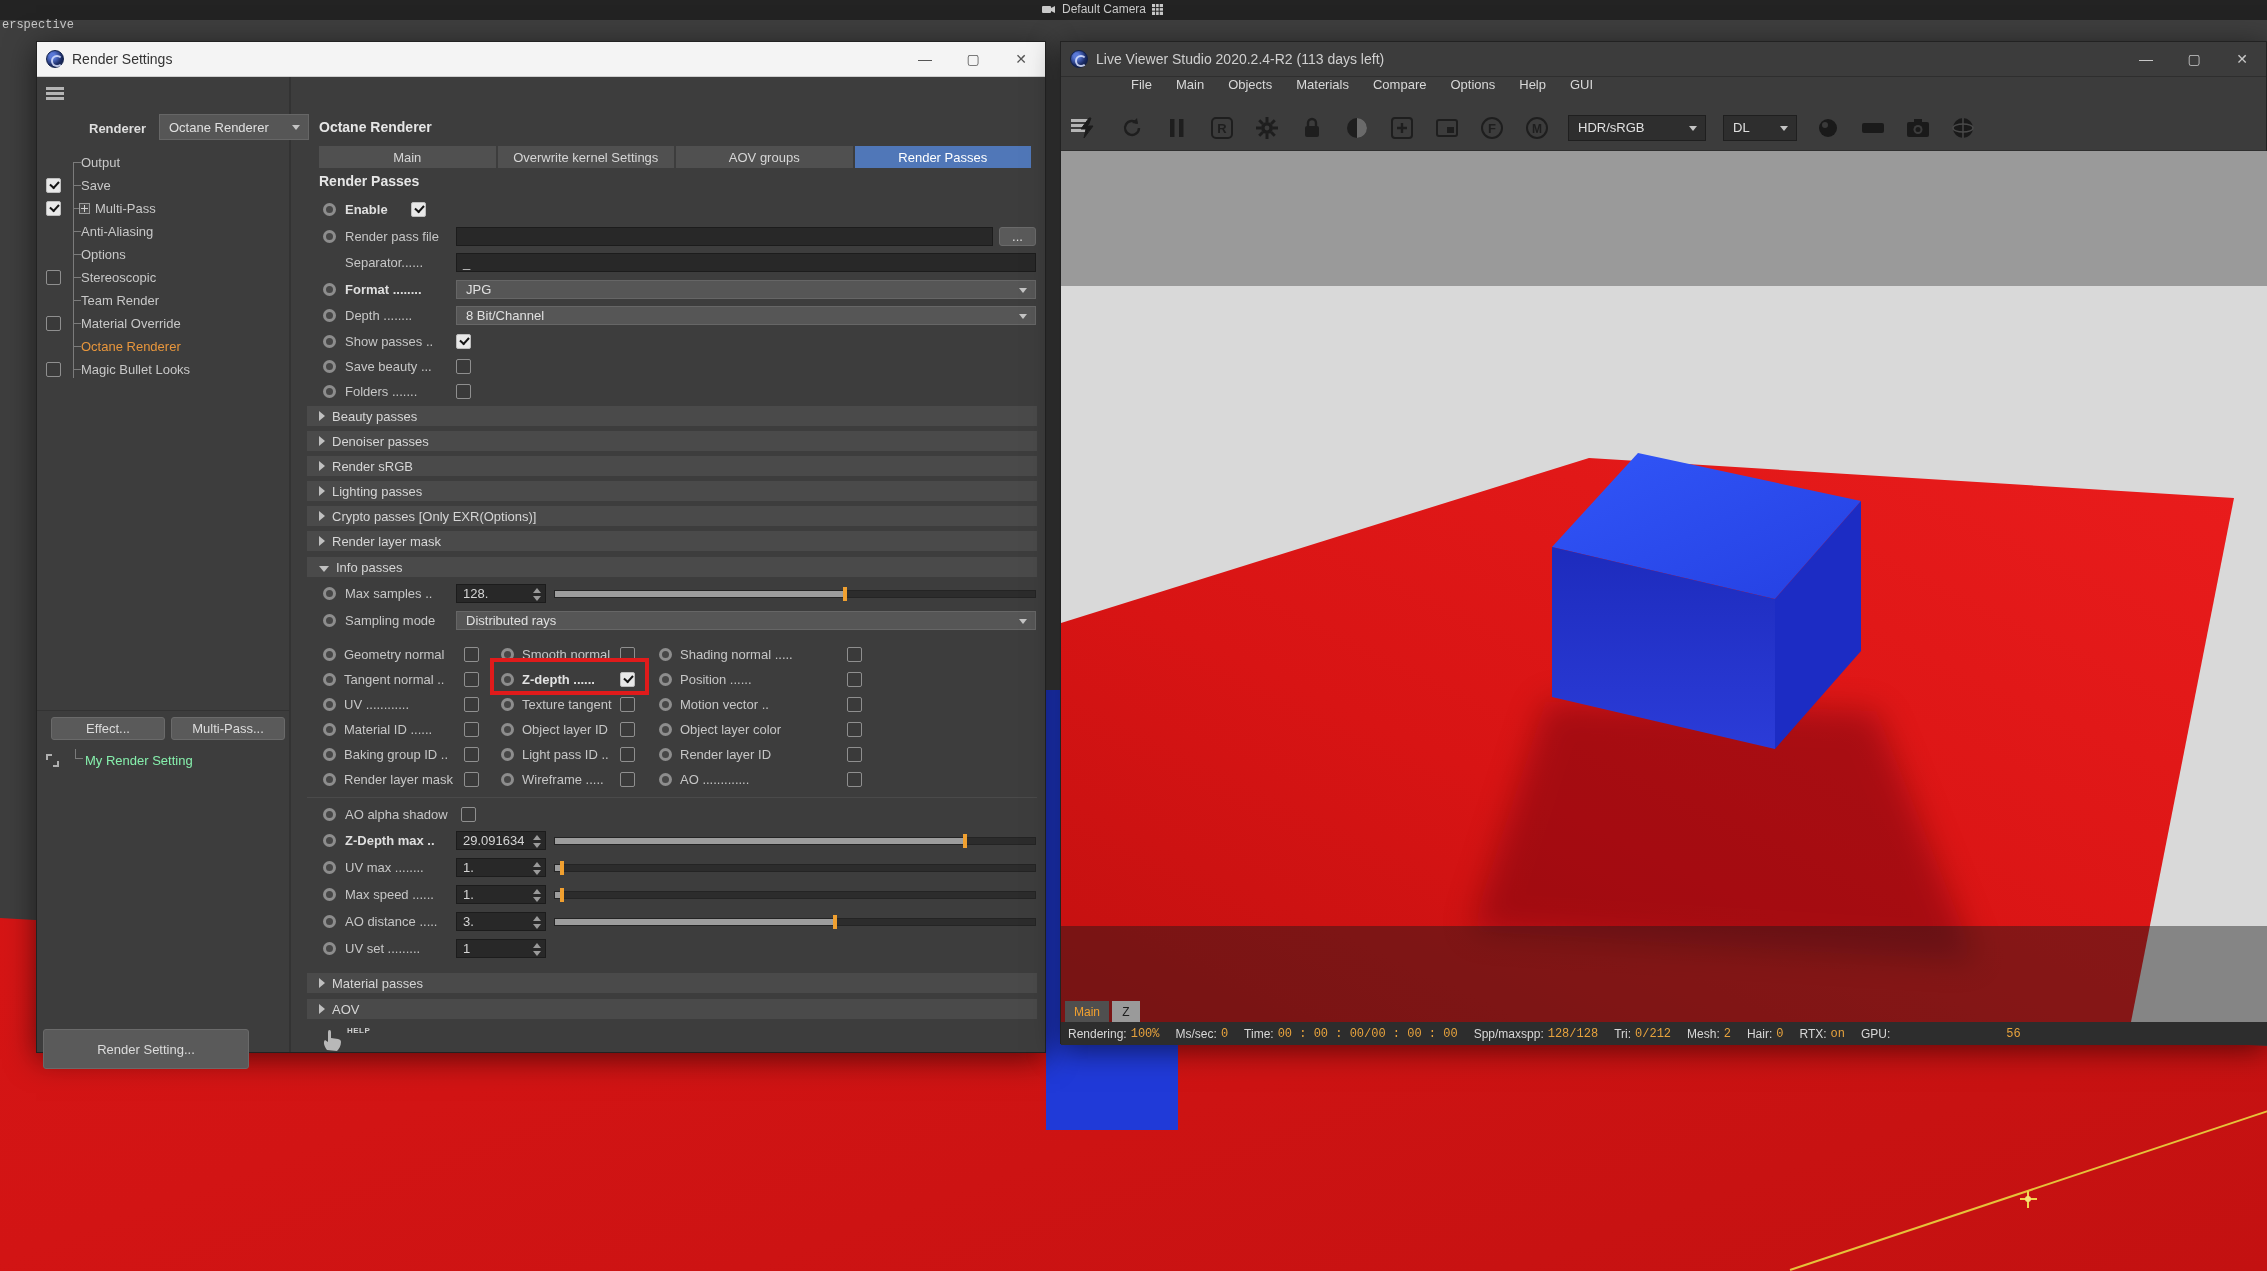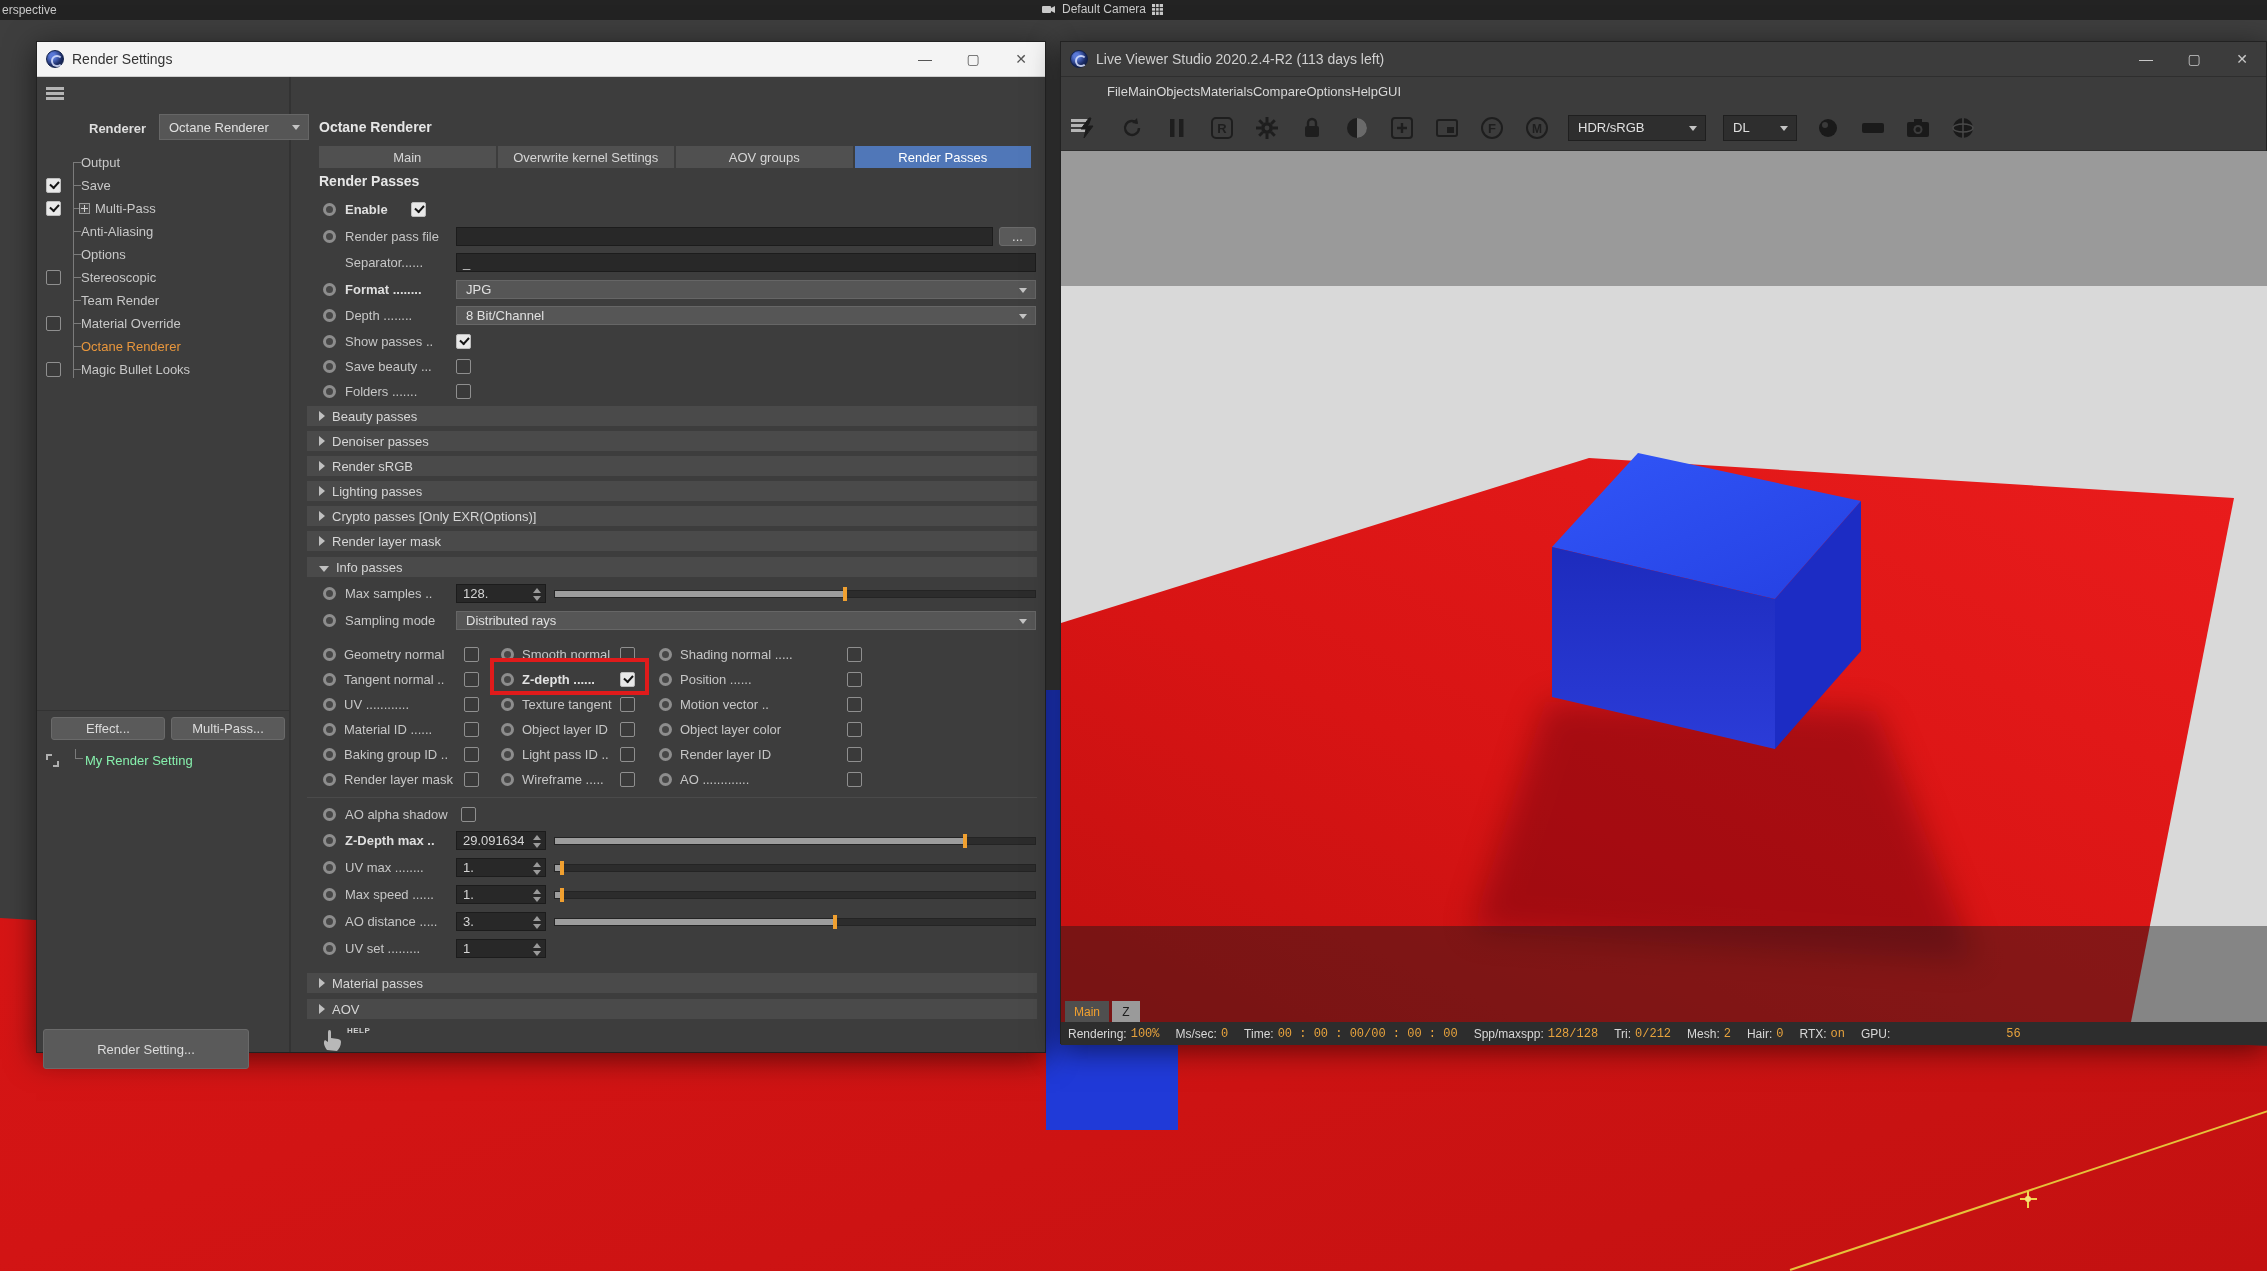--- a/index.html
+++ b/index.html
@@ -2,21 +2,21 @@
 <html><head>
 <meta charset="utf-8">
 <style>
   * { margin:0; padding:0; box-sizing:border-box; }
   html,body { width:2267px; height:1271px; overflow:hidden; background:#3e3e3e;
               font-family:"Liberation Sans", sans-serif; }
 
   
   #desktop { position:absolute; inset:0; }
   #topbar { position:absolute; left:0; top:0; width:2267px; height:20px; background:#232323; color:#c9c9c9; font-size:12px; }
-  #topbar .vlabel { position:absolute; left:2px; top:3px; }
+  #topbar .vlabel { position:absolute; left:2px; top:18px;font-family:Liberation Mono, monospace; }
   #topbar .cam { position:absolute; left:1042px; top:2px; display:flex; align-items:center; gap:6px; }
   #floor { position:absolute; left:0; top:0; width:2267px; height:1271px;
            background:linear-gradient(160deg,#e01818 0%,#d21414 60%,#c31111 100%);
            clip-path:polygon(0 918px, 2267px 1046px, 2267px 1271px, 0 1271px); }
   #bg-cube { position:absolute; left:1046px; top:690px; width:132px; height:440px; background:#203ad8; }
   #gizmo-line { position:absolute; left:1790px; top:1269px; width:505px; height:2px; background:#e6c23a;
                 transform:rotate(-18.4deg); transform-origin:left center; }
   .crosshair { position:absolute; left:2020px; top:1191px; width:17px; height:17px; }
   .crosshair .h { position:absolute; left:0; top:7px; width:17px; height:2px; background:#f2d44c; }
   .crosshair .v { position:absolute; left:7px; top:0; width:2px; height:17px; background:#f2d44c; }
@@ -114,22 +114,22 @@
   #zdepth-hl { position:absolute; left:195px; top:581px; width:159px; height:37px; border:4px solid #e01b1b; z-index:5; }
   .divline { position:absolute; left:12px; width:730px; height:1px; background:#4a4a4a; }
 
   #help { position:absolute; left:24px; top:949px; width:60px; height:28px; color:#cfcfcf; }
   #help .txt { position:absolute; left:28px; top:0; font-size:8px; font-weight:bold; letter-spacing:.5px; }
 
   
   #lv { left:1060px; top:41px; width:1207px; height:1003px; background:#3c3c3c; }
   #lv .titlebar { background:#3c3c3c; color:#cfcfcf; border-bottom:1px solid #2e2e2e; }
   #lv .winbtn { color:#c8c8c8; }
-  #lv-menubar { position:absolute; left:0; top:35px; width:100%; height:28px; display:flex; align-items:center;
-                color:#d8d8d8; font-size:13px; padding-left:46px; }
+  #lv-menubar { position:absolute; left:0; top:35px; width:100%; height:28px; display:flex; 
+                color:#d8d8d8; font-size:13px; gap:24px; padding-left:70px; }
   #lv-menubar .hamb { left:10px; top:42px; }
   #lv-toolbar { position:absolute; left:0; top:63px; width:100%; height:46px; border-bottom:1px solid #2f2f2f;
                 display:flex; align-items:center; gap:17px; padding-left:12px; }
   .ticon { width:28px; height:28px; flex:none; display:flex; align-items:center; justify-content:center; }
   .ticon svg { display:block; }
   #hdr-dd { width:138px; height:26px; flex:none; background:#2e2e2e; border:1px solid #1f1f1f; }
   #dl-dd { width:74px; height:26px; flex:none; background:#2e2e2e; border:1px solid #1f1f1f; }
 
   #lv-viewport { position:absolute; left:0; top:109px; width:1207px; height:871px; overflow:hidden; }
   #lv-tabs { position:absolute; left:4px; top:959px; display:flex; gap:3px; z-index:4; font-size:12px; }

